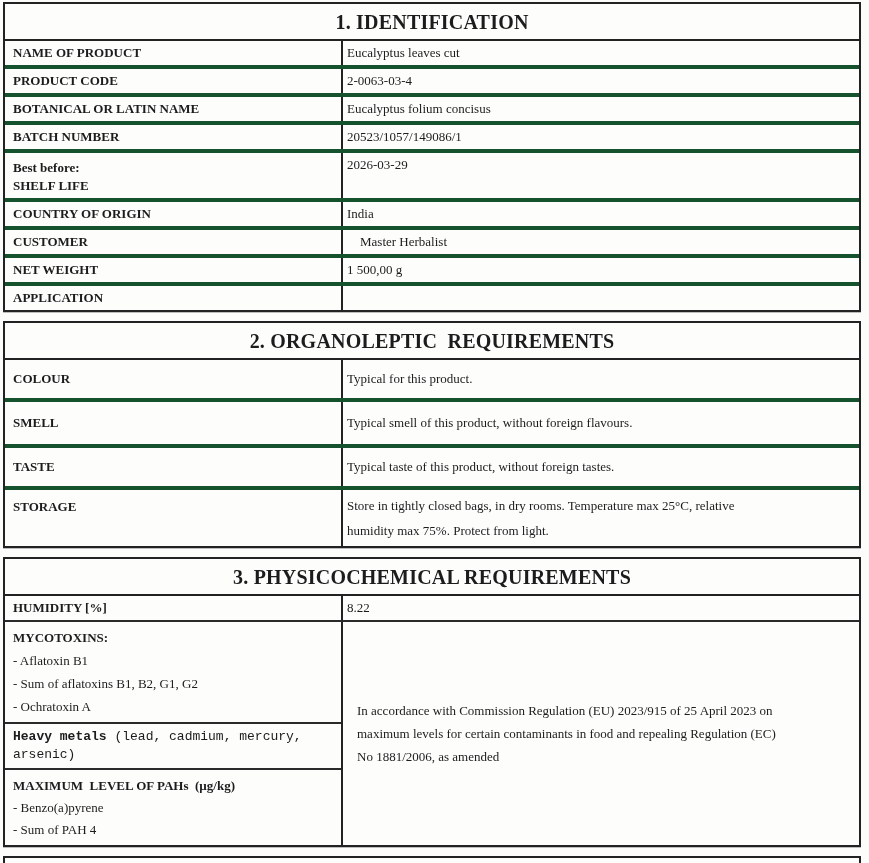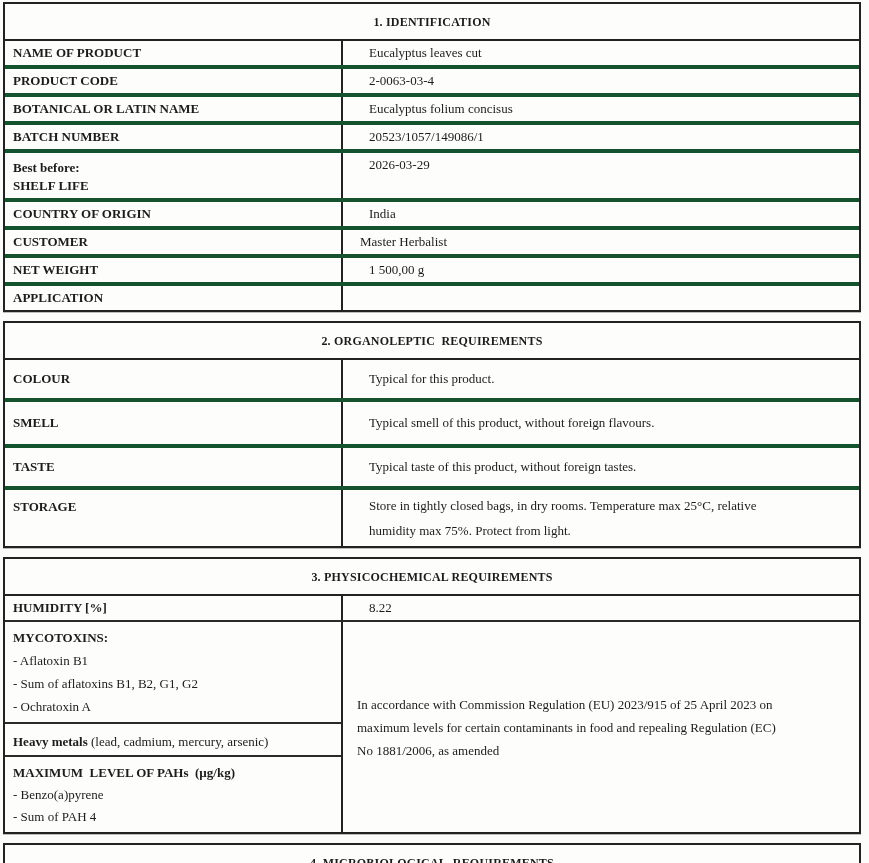--- a/index.html
+++ b/index.html
@@ -17,36 +17,36 @@
   }
   .tbl {
     border: 2px solid #222;
     background: #fdfdfc;
     margin-bottom: 9px;
     box-shadow: 0 1px 0 #bdbdbd;
   }
   .tbl-title {
     text-align: center;
     font-weight: bold;
-    font-size: 12px;
+    font-size: 20px;
     padding: 9px 0 8px;
     border-bottom: 2px solid #222;
     white-space: pre-wrap;
     letter-spacing: 0.2px;
   }
   .frow { display: flex; }
   .frow + .frow { border-top: 4px solid #14532d; }
   .fcell-l {
     flex: 0 0 338px; width: 338px;
     box-sizing: border-box;
     border-right: 2px solid #222;
     padding: 3px 8px;
     font-weight: bold;
   }
-  .fcell-v { flex: 1; padding: 3px 26px; }
+  .fcell-v { flex: 1; padding: 3px 4px; }
   .indent-sm { padding-left: 17px; }
 
   
   .s1 .frow { min-height: 24px; align-items: stretch; }
   .s1 .frow.tall { min-height: 44px; }
 
   
   .s2 .fcell-l, .s2 .fcell-v {
     display: flex; flex-direction: column; justify-content: center;
   }
@@ -59,21 +59,21 @@
   .s3-grid { display: flex; border-top: 2px solid #2a2a2a; }
   .s3-left {
     flex: 0 0 338px; width: 338px;
     box-sizing: border-box;
     border-right: 2px solid #222;
     display: flex; flex-direction: column;
   }
   .s3-block { padding: 4px 8px; box-sizing: border-box; }
   .s3-block + .s3-block { border-top: 2px solid #2a2a2a; }
   .s3-myco { min-height: 97px; }
-  .s3-heavy { min-height: 33px; display: flex; align-items: flex-end; }
+  .s3-heavy { min-height: 33px; display: flex; align-items: center; font-family: Liberation Mono, monospace; }
   .s3-pahs { min-height: 62px; display: flex; flex-direction: column; justify-content: center; }
   .s3-right {
     flex: 1;
     display: flex; flex-direction: column; justify-content: center;
     padding: 10px 14px;
   }
   .s3-right .line { line-height: 23px; }
   .list-line { line-height: 23px; font-weight: normal; }
   .s3-pahs .list-line { line-height: 22px; }
   .block-heading { font-weight: bold; line-height: 23px; white-space: pre-wrap; }

